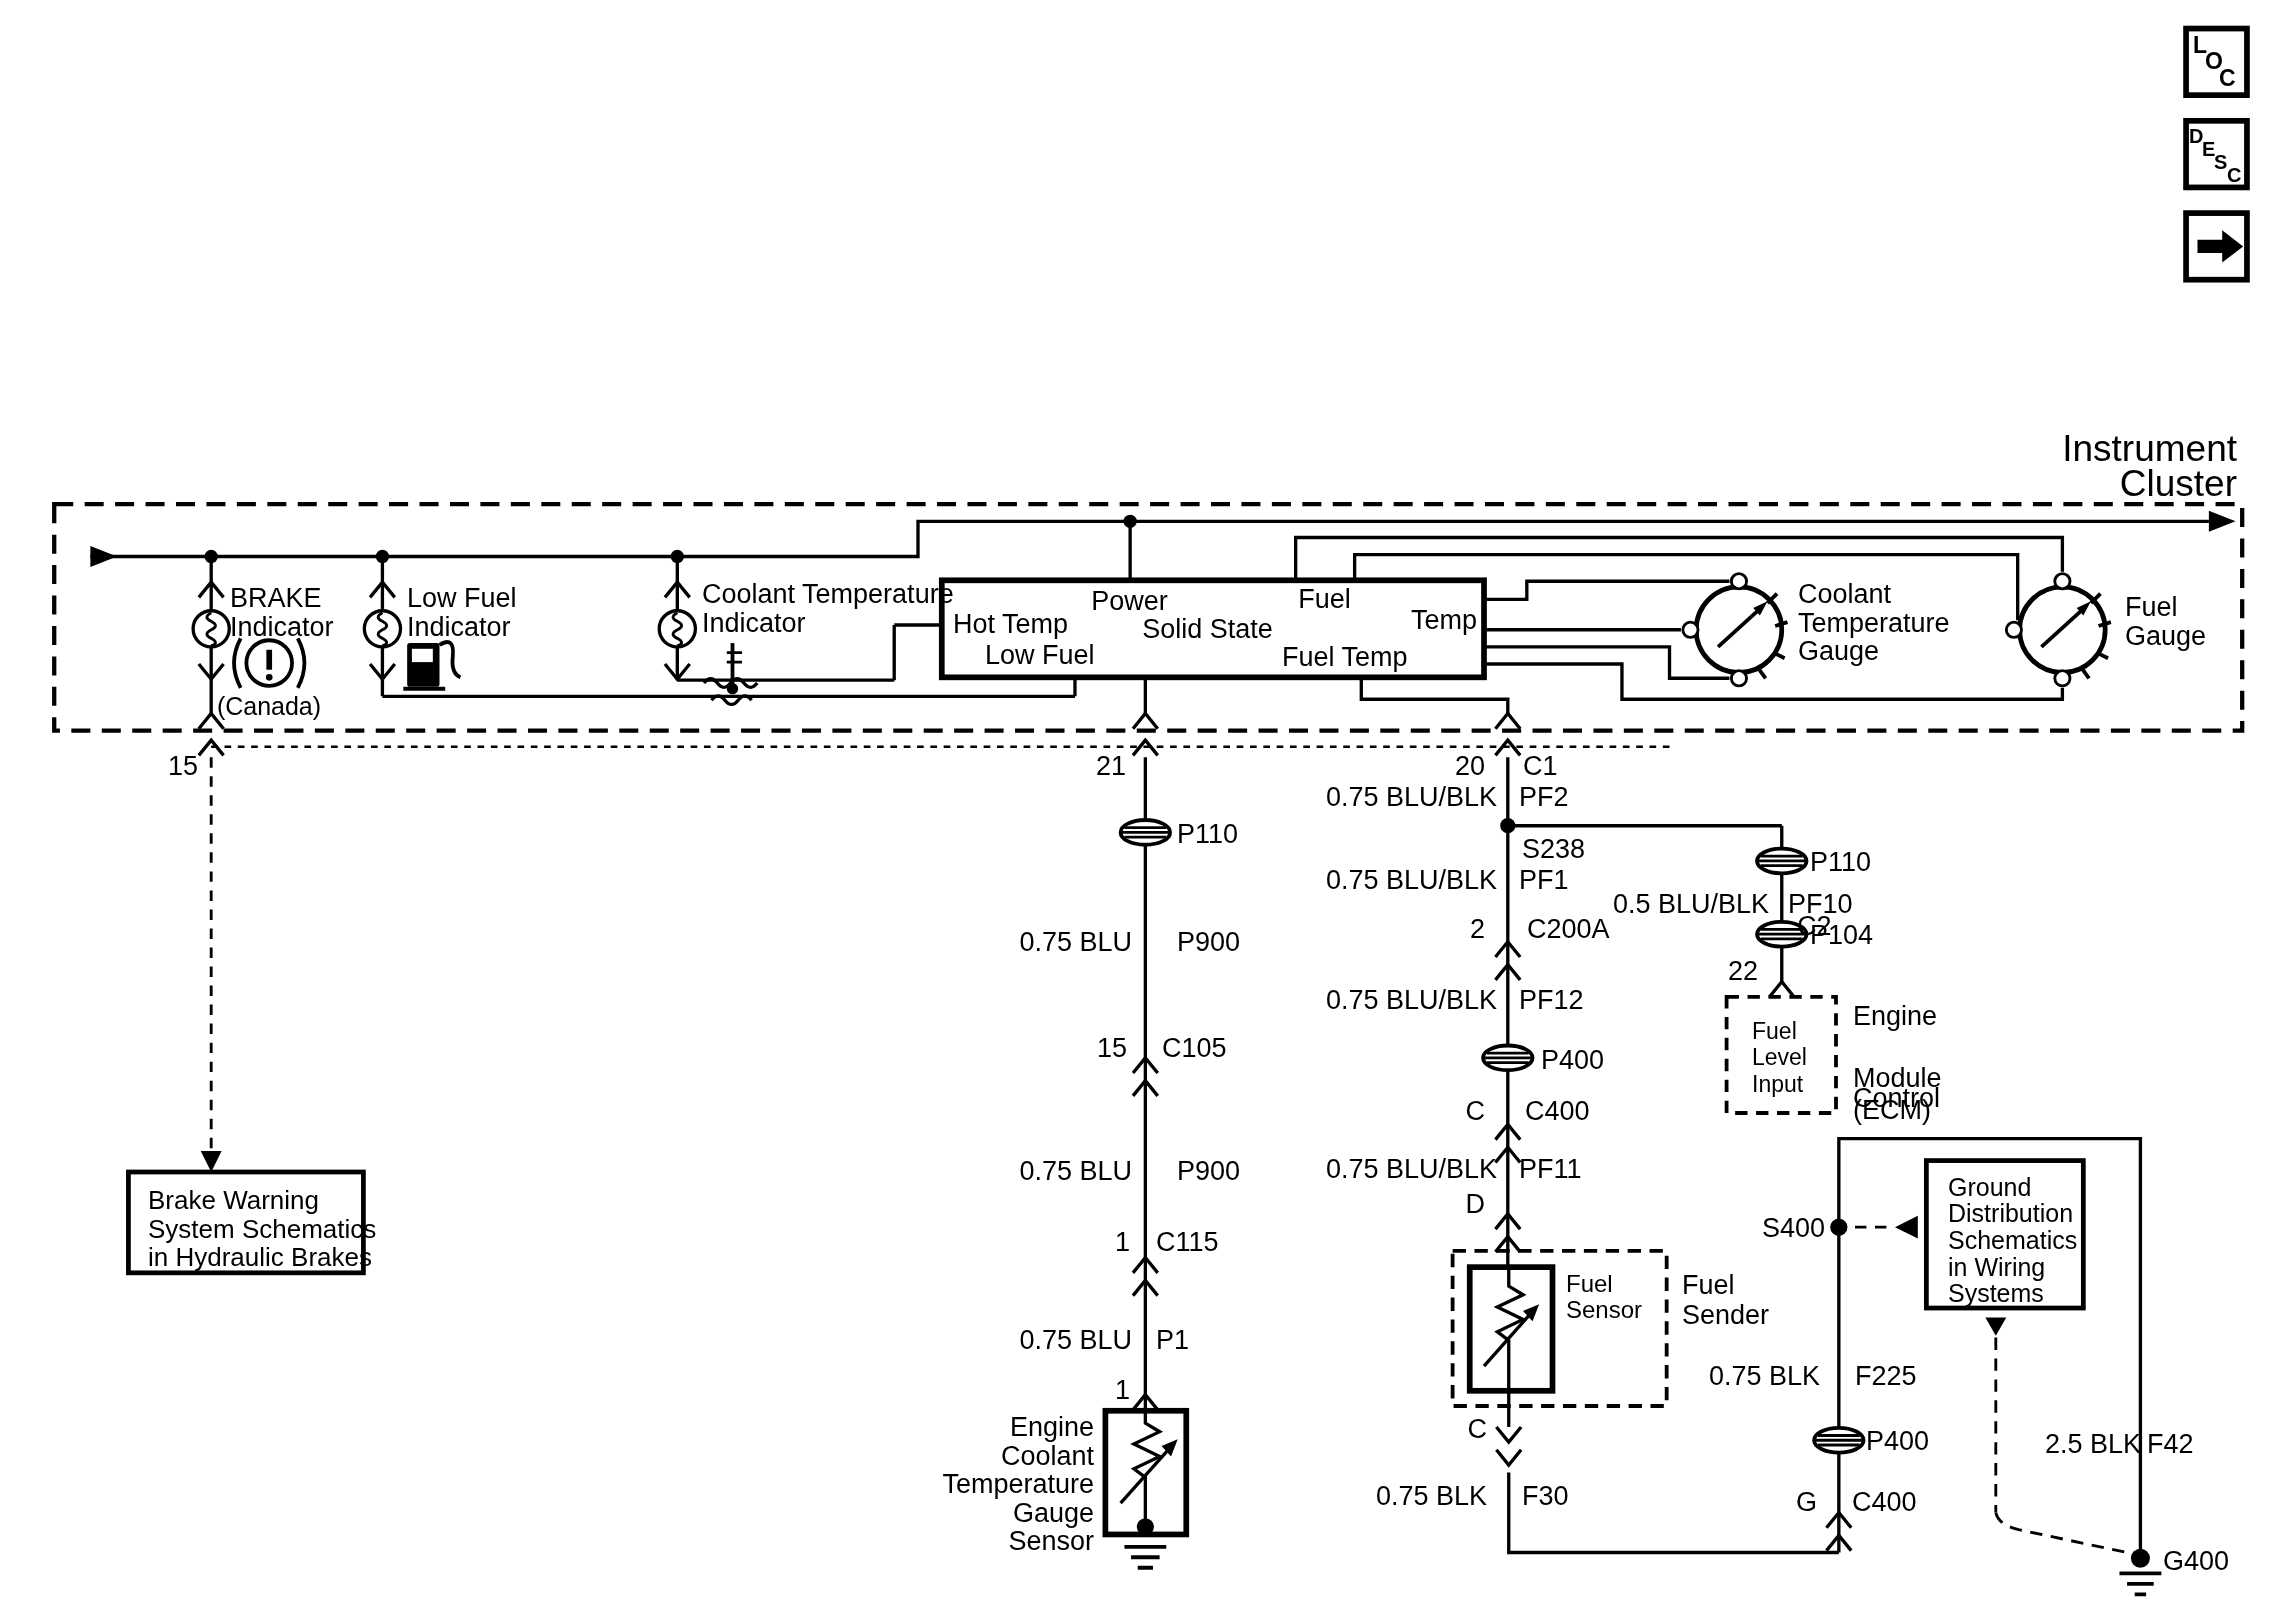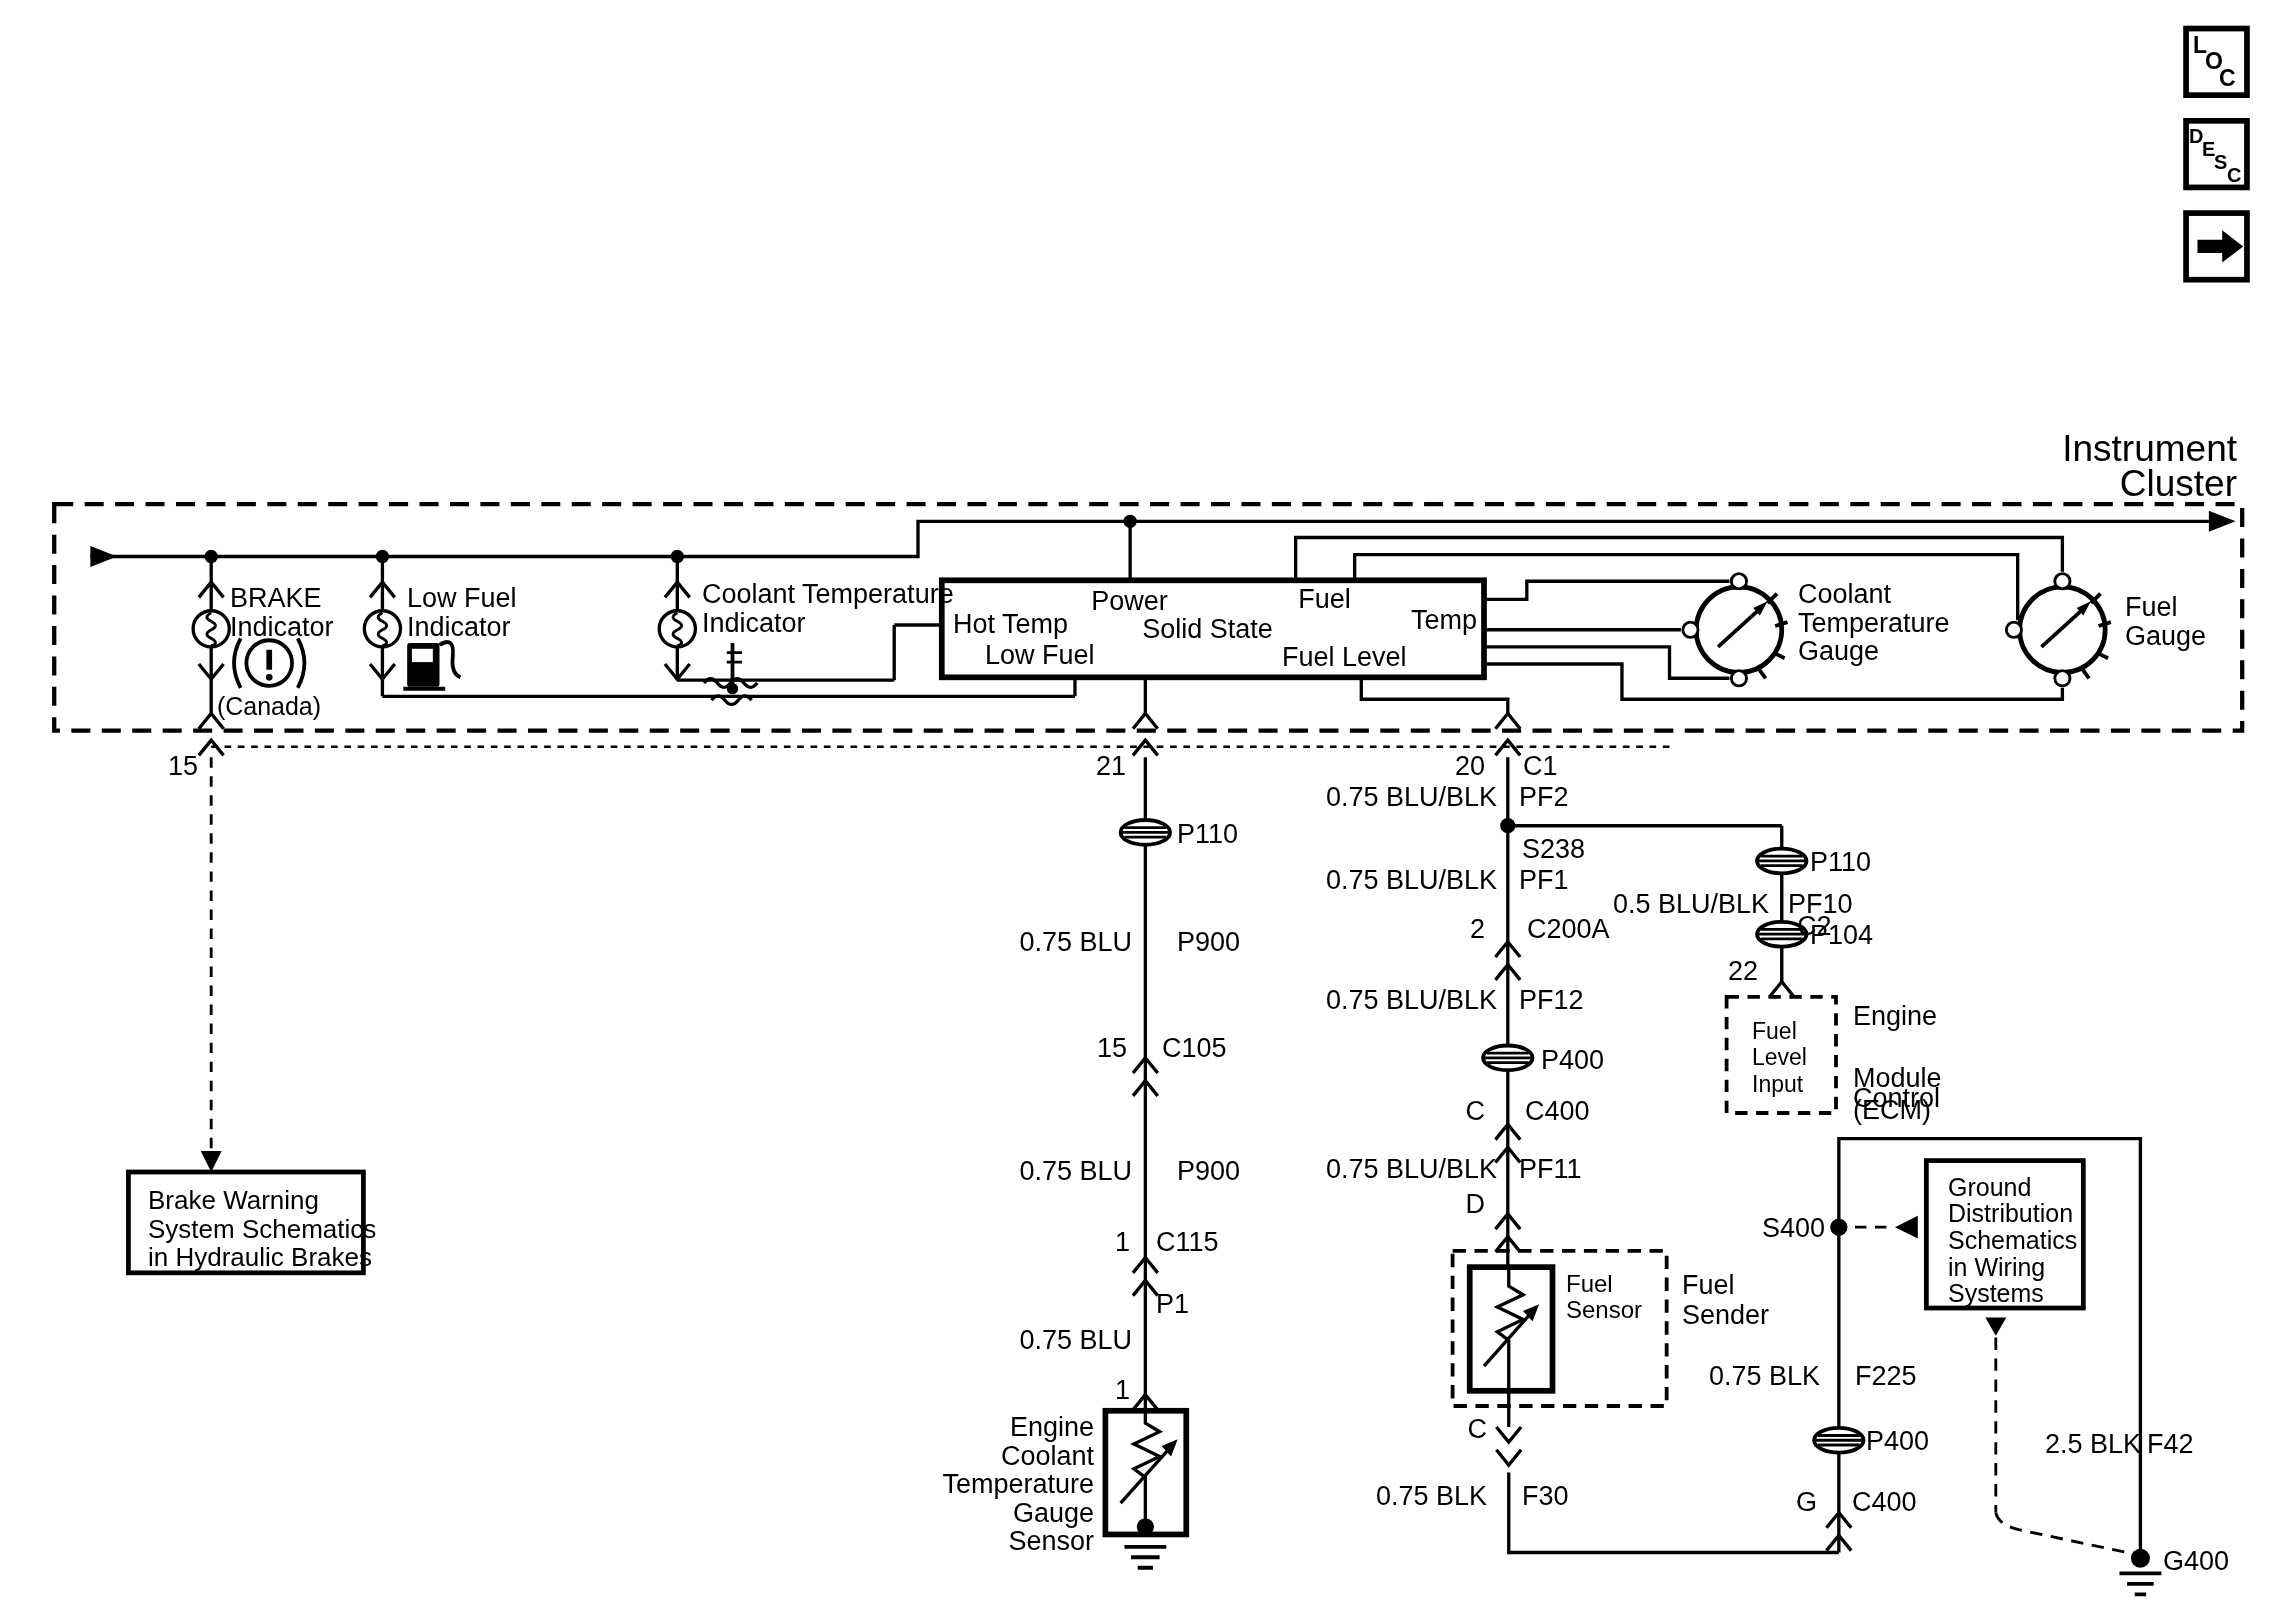--- a/index.html
+++ b/index.html
@@ -200,21 +200,21 @@
 <div class="lbl" style="left:407px;top:613px">Indicator</div>
 <div class="lbl" style="left:702px;top:580px">Coolant Temperature</div>
 <div class="lbl" style="left:702px;top:609px">Indicator</div>
 
 <div class="lbl ctr" style="left:1063px;top:587px;width:133px;text-align:center">Power</div>
 <div class="lbl ctr" style="left:1279px;top:585px;width:91px;text-align:center">Fuel</div>
 <div class="lbl" style="right:808px;top:606px">Temp</div>
 <div class="lbl" style="left:953px;top:610px">Hot Temp</div>
 <div class="lbl ctr" style="left:1122px;top:615px;width:171px;text-align:center">Solid State</div>
 <div class="lbl" style="left:985px;top:641px">Low Fuel</div>
-<div class="lbl" style="left:1282px;top:643px">Fuel Level</div>
+<div class="lbl" style="left:1282px;top:643px">Fuel Temp</div>
 
 <div class="lbl" style="left:1798px;top:580px">Coolant</div>
 <div class="lbl" style="left:1798px;top:609px">Temperature</div>
 <div class="lbl" style="left:1798px;top:637px">Gauge</div>
 <div class="lbl" style="left:2125px;top:593px">Fuel</div>
 <div class="lbl" style="left:2125px;top:622px">Gauge</div>
 
 <div class="lbl" style="right:2087px;top:752px">15</div>
 <div class="lbl" style="right:1159px;top:752px">21</div>
 <div class="lbl" style="right:800px;top:752px">20</div>
@@ -223,21 +223,21 @@
 <div class="lbl" style="left:1177px;top:820px">P110</div>
 <div class="lbl" style="right:1153px;top:928px">0.75 BLU</div>
 <div class="lbl" style="left:1177px;top:928px">P900</div>
 <div class="lbl" style="right:1158px;top:1034px">15</div>
 <div class="lbl" style="left:1162px;top:1034px">C105</div>
 <div class="lbl" style="right:1153px;top:1157px">0.75 BLU</div>
 <div class="lbl" style="left:1177px;top:1157px">P900</div>
 <div class="lbl" style="right:1155px;top:1228px">1</div>
 <div class="lbl" style="left:1156px;top:1228px">C115</div>
 <div class="lbl" style="right:1153px;top:1326px">0.75 BLU</div>
-<div class="lbl" style="left:1156px;top:1290px">P1</div>
+<div class="lbl" style="left:1156px;top:1326px">P1</div>
 <div class="lbl" style="right:1155px;top:1376px">1</div>
 
 <div class="lbl" style="right:1191px;top:1413px">Engine</div>
 <div class="lbl" style="right:1191px;top:1442px">Coolant</div>
 <div class="lbl" style="right:1191px;top:1470px">Temperature</div>
 <div class="lbl" style="right:1191px;top:1499px">Gauge</div>
 <div class="lbl" style="right:1191px;top:1527px">Sensor</div>
 
 <div class="lbl" style="right:788px;top:783px">0.75 BLU/BLK</div>
 <div class="lbl" style="left:1519px;top:783px">PF2</div>

